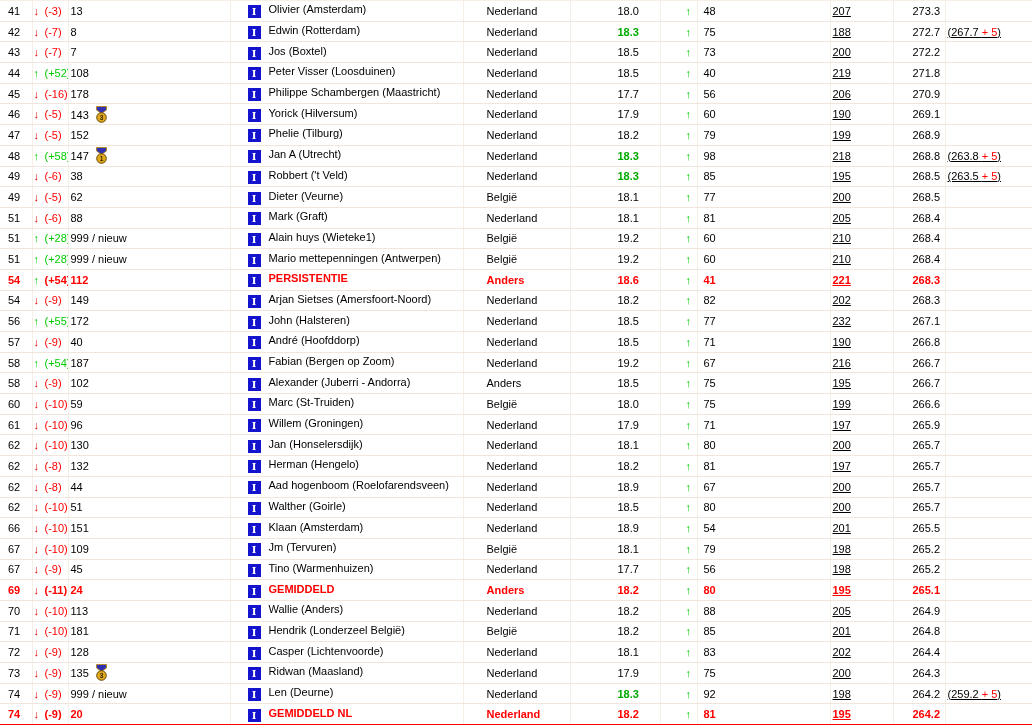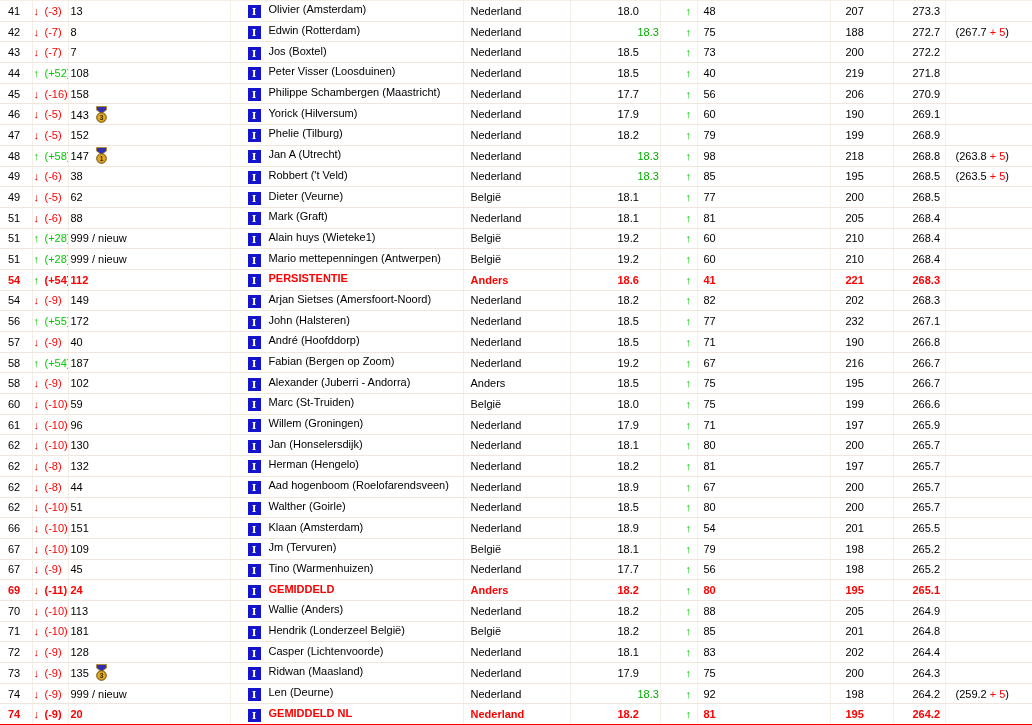--- a/index.html
+++ b/index.html
@@ -19,33 +19,33 @@
      border-bottom:1px solid var(--grid);
      border-right:1px solid var(--gridv);
      white-space:nowrap;overflow:hidden;vertical-align:middle;}
   td:last-child{border-right:none;}
   tr:first-child td{border-top:1px solid var(--gridv);}
   tr.last-row td{border-bottom:2px solid var(--red);}
   .c-rank{padding-left:8px;}
   .c-change{padding-left:1px;}
   .c-num{padding-left:2px;}
   .c-name{padding-left:17px;}
-  .c-country{padding-left:7px;margin-top:20px;}
+  .c-country{padding-left:23px;margin-top:20px;}
   .c-v1{padding-left:47px;}
   .c-arrow{padding-left:25px;}
   .c-v2{padding-left:6px;}
-  .c-v3{padding-left:15px;}
+  .c-v3{padding-left:2px;text-decoration:underline;}
   .c-v4{padding-left:19px;}
-  .c-extra{padding-left:10px;}
+  .c-extra{padding-left:2px;text-decoration:underline;}
   .arr{font-weight:bold;display:inline-block;width:11px;}
   .arr-up{color:var(--green-arrow);}
   .arr-down{color:var(--red-arrow);}
   .d-up{color:var(--green-arrow);}
   .d-down{color:var(--red);}
-  .val-green{color:var(--green-val);font-weight:normal;margin-left:20px;}
+  .val-green{color:var(--green-val);font-weight:bold;}
   .stat-icon{display:inline-block;width:13px;height:13px;background:var(--blue-icon);
      color:#fff;font-family:"DejaVu Serif",serif;font-weight:bold;font-size:10px;
      line-height:13px;text-align:center;vertical-align:-2px;margin-right:8px;cursor:pointer;}
   .medal{display:inline-block;vertical-align:-4px;margin-left:6px;}
   tr.special td{color:var(--red);font-weight:bold;}
   tr.special .delta{color:var(--red);}
   tr.special .arr-up{color:var(--green-arrow);}
   tr.special .arr-down{color:var(--red-arrow);}
   .extra-red{color:var(--red);}
   .extra-cell{color:#000;font-weight:normal;}
@@ -116,21 +116,21 @@
         <td class="c-v1"><span>18.5</span></td>
         <td class="c-arrow"><span class="arr arr-up">↑</span></td>
         <td class="c-v2"><span>40</span></td>
         <td class="c-v3"><span>219</span></td>
         <td class="c-v4"><span>271.8</span></td>
         <td class="c-extra extra-cell"></td>
       </tr>
       <tr>
         <td class="c-rank"><span>45</span></td>
         <td class="c-change"><span class="arr arr-down">↓</span><span class="delta d-down">(-16)</span></td>
-        <td class="c-num"><span>158</span></td>
+        <td class="c-num"><span>178</span></td>
         <td class="c-name"><span class="stat-icon">I</span><span>Philippe Schambergen (Maastricht)</span></td>
         <td class="c-country"><span>Nederland</span></td>
         <td class="c-v1"><span>17.7</span></td>
         <td class="c-arrow"><span class="arr arr-up">↑</span></td>
         <td class="c-v2"><span>56</span></td>
         <td class="c-v3"><span>206</span></td>
         <td class="c-v4"><span>270.9</span></td>
         <td class="c-extra extra-cell"></td>
       </tr>
       <tr>

